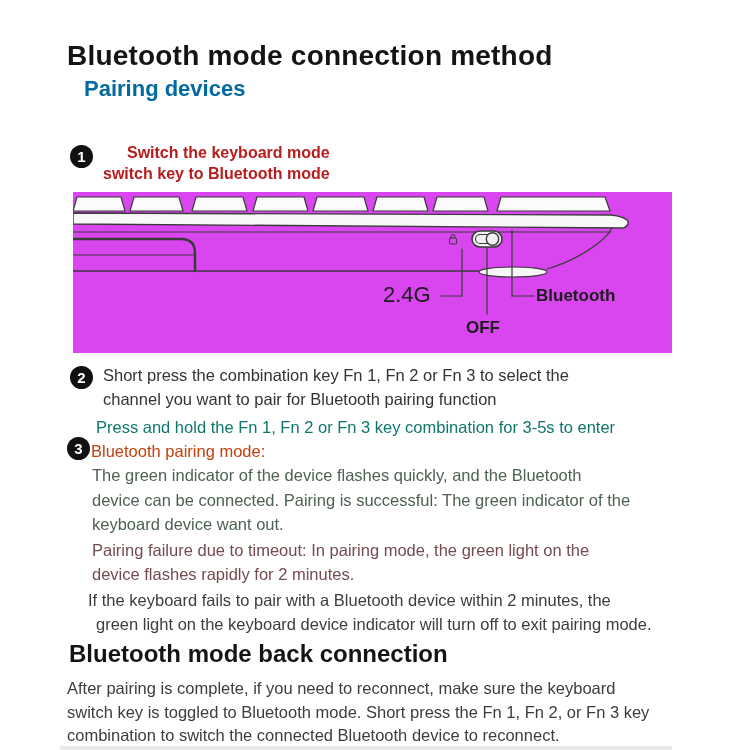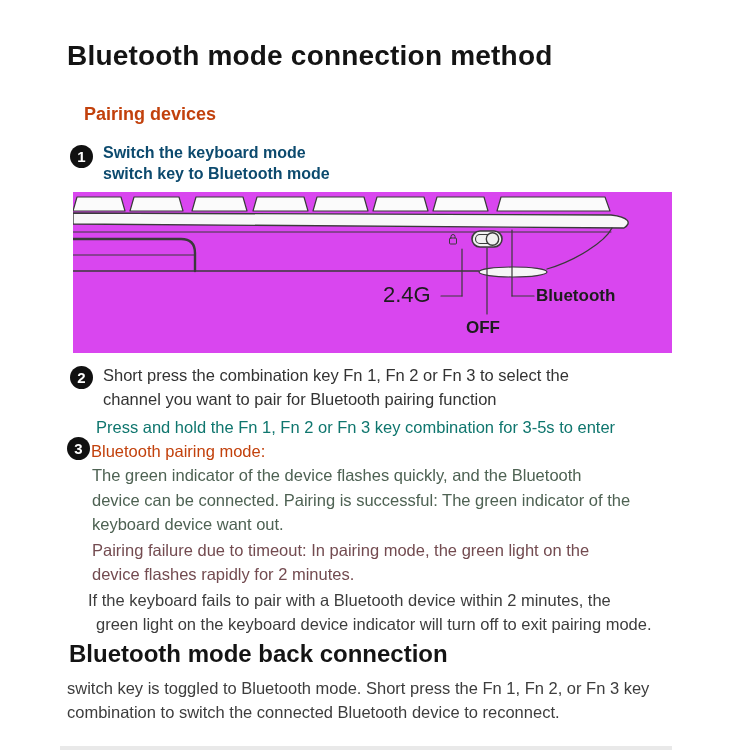--- a/index.html
+++ b/index.html
@@ -2,30 +2,30 @@
 <html><head>
 <meta charset="utf-8">
 <style>
   html,body{margin:0;padding:0;background:#ffffff;}
   .canvas{
     position:relative;width:672px;height:750px;background:#ffffff;overflow:hidden;
     font-family:"Liberation Sans","DejaVu Sans",sans-serif;color:#2a2a2a;
   }
   .abs{position:absolute;}
   .h1{left:67px;top:40px;font-size:28px;font-weight:700;color:#141414;letter-spacing:.2px;}
-  .h2{left:84px;top:104px;font-size:18px;font-weight:700;color:#c2410c;}
+  .h2{left:84px;top:76px;font-size:22px;font-weight:700;color:#0369a1;}
   .badge{
     width:23px;height:23px;border-radius:50%;background:#111;color:#fff;
     display:flex;align-items:center;justify-content:center;
     font-size:15px;font-weight:700;line-height:1;
   }
   .badge1{left:70px;top:145px;}
   .badge2{left:70px;top:366px;}
   .badge3{left:67px;top:437px;}
-  .step1-text{left:103px;top:142px;font-size:16px;line-height:21px;color:#0c4a6e;font-weight:700;}
+  .step1-text{left:103px;top:142px;font-size:16px;line-height:21px;color:#b91c1c;font-weight:700;text-align:right;}
   .step2-text{left:103px;top:363px;font-size:16.5px;line-height:24px;color:#333;}
   .step3-l1{left:96px;top:418px;font-size:16.5px;color:#0f766e;}
   .step3-l2{left:91px;top:442px;font-size:16.5px;color:#c2410c;}
 
   
   .diagram{left:73px;top:192px;width:607px;height:161px;background:#d946ef;}
   .diagram svg{position:absolute;left:0;top:0;}
   .lbl{position:absolute;color:#1d1d1d;white-space:nowrap;}
   .lbl-24g{left:310px;top:90px;font-size:22px;font-weight:400;}
   .lbl-off{left:393px;top:126px;font-size:17px;font-weight:700;}
@@ -130,19 +130,20 @@
   </div>
 
   <div class="abs para note-timeout">
     <div>If the keyboard fails to pair with a Bluetooth device within 2 minutes, the</div>
     <div>green light on the keyboard device indicator will turn off to exit pairing mode.</div>
   </div>
 
   <div class="abs h3">Bluetooth mode back connection</div>
 
   <div class="abs para back-para">
+    <div>After pairing is complete, if you need to reconnect, make sure the keyboard</div>
     <div>switch key is toggled to Bluetooth mode. Short press the Fn 1, Fn 2, or Fn 3 key</div>
     <div>combination to switch the connected Bluetooth device to reconnect.</div>
   </div>
 
   <div class="abs bottom-strip"></div>
 
 </div>
 
 </body></html>

